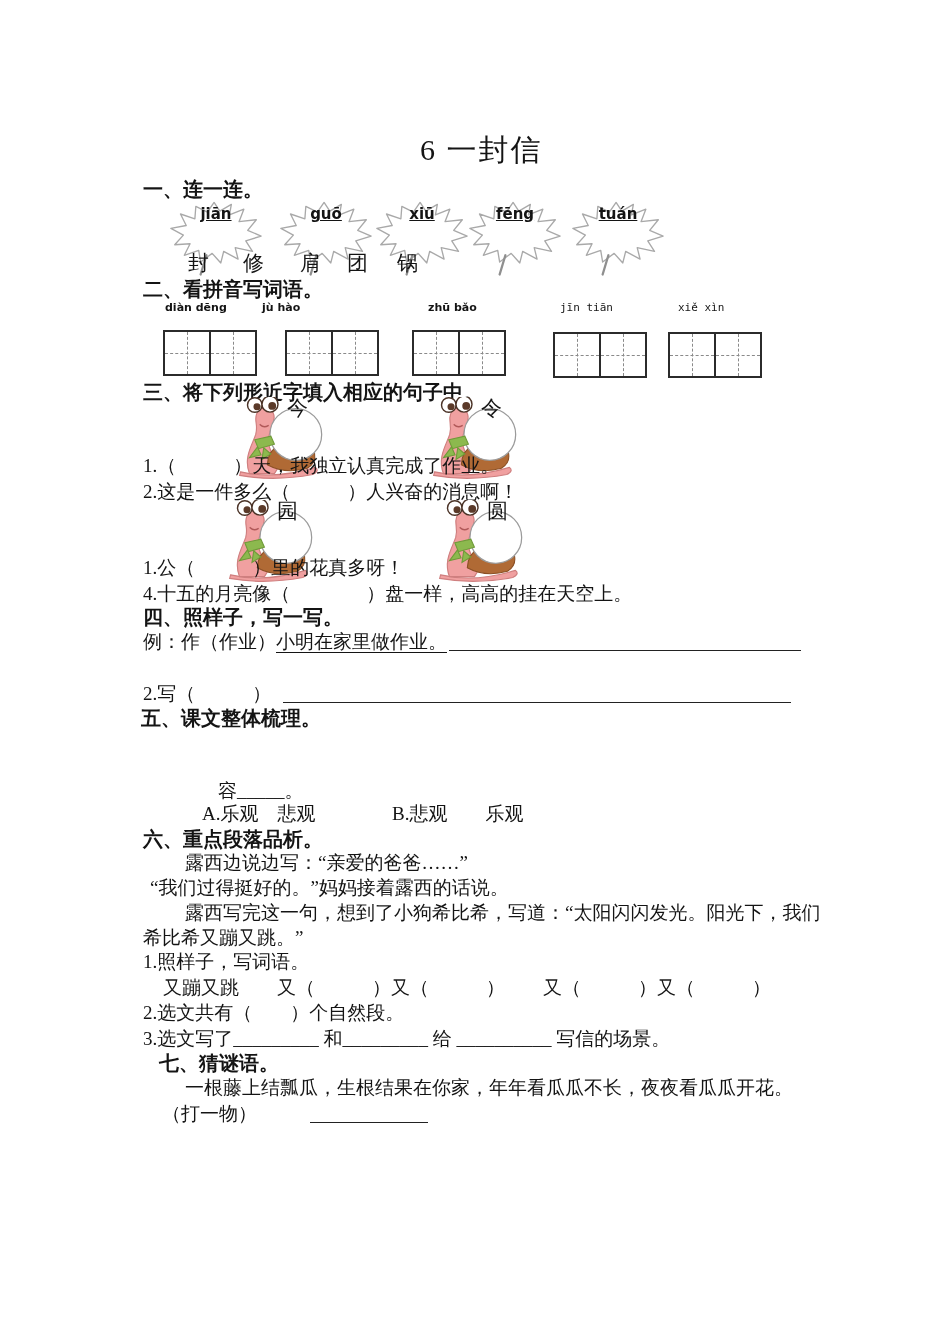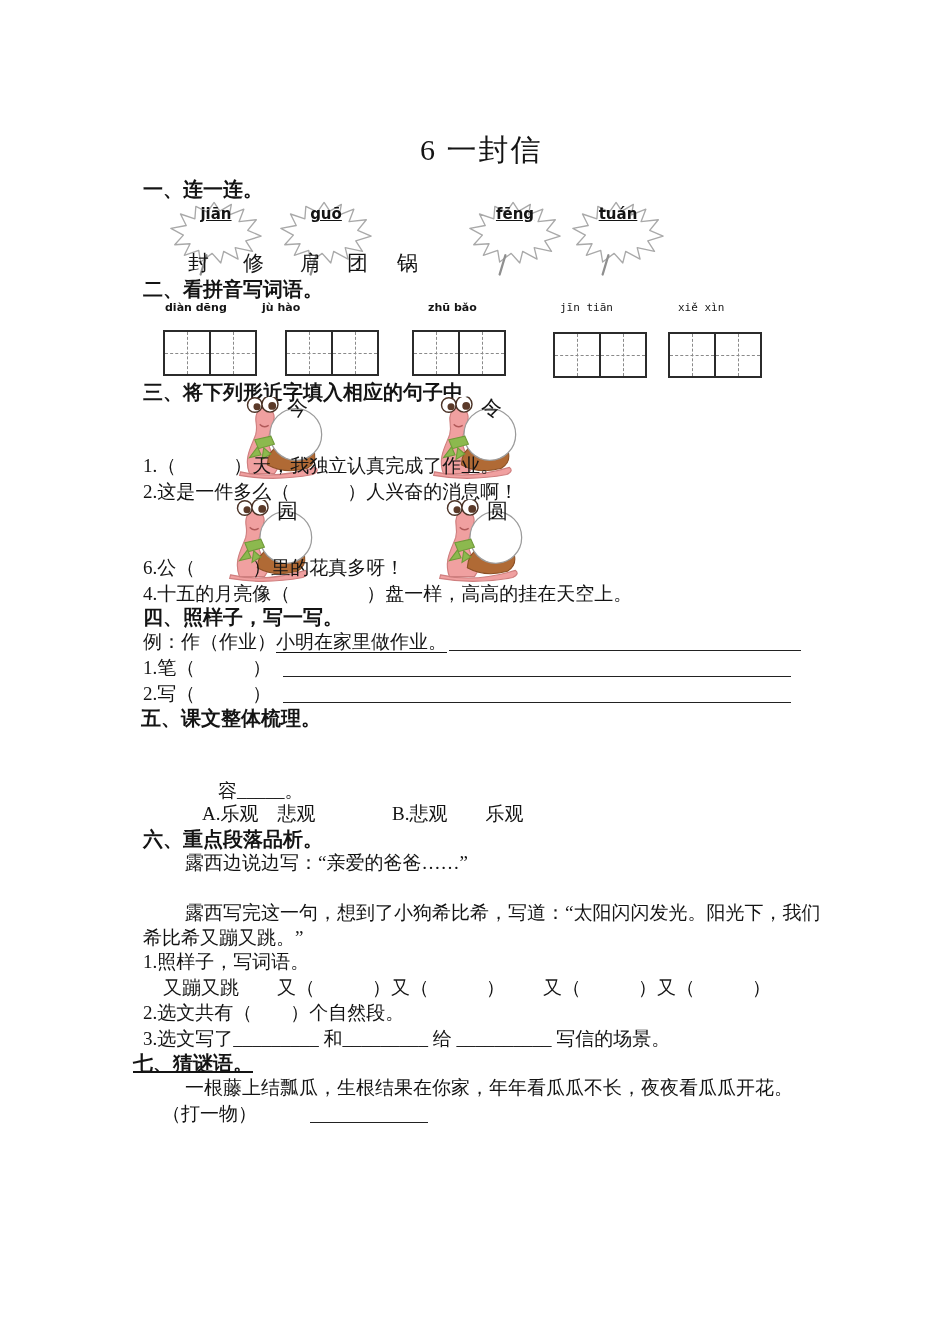--- a/index.html
+++ b/index.html
@@ -66,20 +66,26 @@
     <svg viewBox="0 0 100 80">
         <use href="#leafshape"></use>
       </svg>
     <span class="lp leafpin">jiān</span>
   </div>
   <div class="leaf" style="left:278px;top:198px;">
     <svg viewBox="0 0 100 80">
         <use href="#leafshape"></use>
       </svg>
     <span class="lp leafpin">guō</span>
+  </div>
+  <div class="leaf" style="left:374px;top:198px;">
+    <svg viewBox="0 0 100 80">
+        <use href="#leafshape"></use>
+      </svg>
+    <span class="lp leafpin">xiū</span>
   </div>
   <div class="leaf" style="left:467px;top:198px;">
     <svg viewBox="0 0 100 80">
         <use href="#leafshape"></use>
       </svg>
     <span class="lp leafpin">fēng</span>
   </div>
   <div class="leaf" style="left:570px;top:198px;">
     <svg viewBox="0 0 100 80">
         <use href="#leafshape"></use>
@@ -146,41 +152,41 @@
       </svg>
     <span class="ch">园</span>
   </div>
   <div class="snail" style="left:426px;top:500px;">
     <svg viewBox="0 0 112 92">
         <use href="#snailshape"></use>
       </svg>
     <span class="ch">圆</span>
   </div>
 
-  <div class="t" style="left:143px;top:556px;">6.公（　　　）里的花真多呀！</div>
+  <div class="t" style="left:143px;top:556px;">1.公（　　　）里的花真多呀！</div>
   <div class="t" style="left:143px;top:582px;">4.十五的月亮像（　　　　）盘一样，高高的挂在天空上。</div>
 
   <div class="t hdr" style="left:143px;top:605px;">四、照样子，写一写。</div>
 
   <div class="t" style="left:143px;top:630px;"><span>例：作（作业）</span><span class="ul">小明在家里做作业。</span><span class="rule" style="width:352px;margin-left:2px;"></span></div>
 
-  <div class="t" style="left:143px;top:656px;"><span>1.笔（　　　）</span><span class="rule" style="width:508px;margin-left:12px;"></span></div>
   <div class="t" style="left:143px;top:682px;"><span>2.写（　　　）</span><span class="rule" style="width:508px;margin-left:12px;"></span></div>
 
   <div class="t hdr" style="left:141px;top:706px;">五、课文整体梳理。</div>
   <div class="t" style="left:218px;top:779px;text-align:center;">容_____。</div>
   <div class="t" style="left:202px;top:802px;">A.乐观　悲观</div>
   <div class="t" style="left:392px;top:802px;">B.悲观　　乐观</div>
 
   <div class="t hdr" style="left:143px;top:827px;">六、重点段落品析。</div>
   <div class="t" style="left:185px;top:851px;">露西边说边写：“亲爱的爸爸……”</div>
+  <div class="t" style="left:150px;top:876px;">“我们过得挺好的。”妈妈接着露西的话说。</div>
   <div class="t" style="left:185px;top:901px;">露西写完这一句，想到了小狗希比希，写道：“太阳闪闪发光。阳光下，我们</div>
   <div class="t" style="left:143px;top:926px;">希比希又蹦又跳。”</div>
   <div class="t" style="left:143px;top:950px;">1.照样子，写词语。</div>
   <div class="t" style="left:163px;top:976px;">又蹦又跳　　又（　　　）又（　　　）　　又（　　　）又（　　　）</div>
   <div class="t" style="left:143px;top:1001px;">2.选文共有（　　）个自然段。</div>
   <div class="t" style="left:143px;top:1027px;">3.选文写了_________ 和_________ 给 __________ 写信的场景。</div>
 
-  <div class="t hdr" style="left:133px;top:1051px;text-decoration:underline;">七、猜谜语。</div>
+  <div class="t hdr" style="left:159px;top:1051px;">七、猜谜语。</div>
   <div class="t" style="left:185px;top:1076px;">一根藤上结瓢瓜，生根结果在你家，年年看瓜瓜不长，夜夜看瓜瓜开花。</div>
   <div class="t" style="left:162px;top:1102px;"><span>（打一物）</span><span class="rule" style="width:118px;margin-left:53px;"></span></div>
 
 </div>
 
 </body></html>

